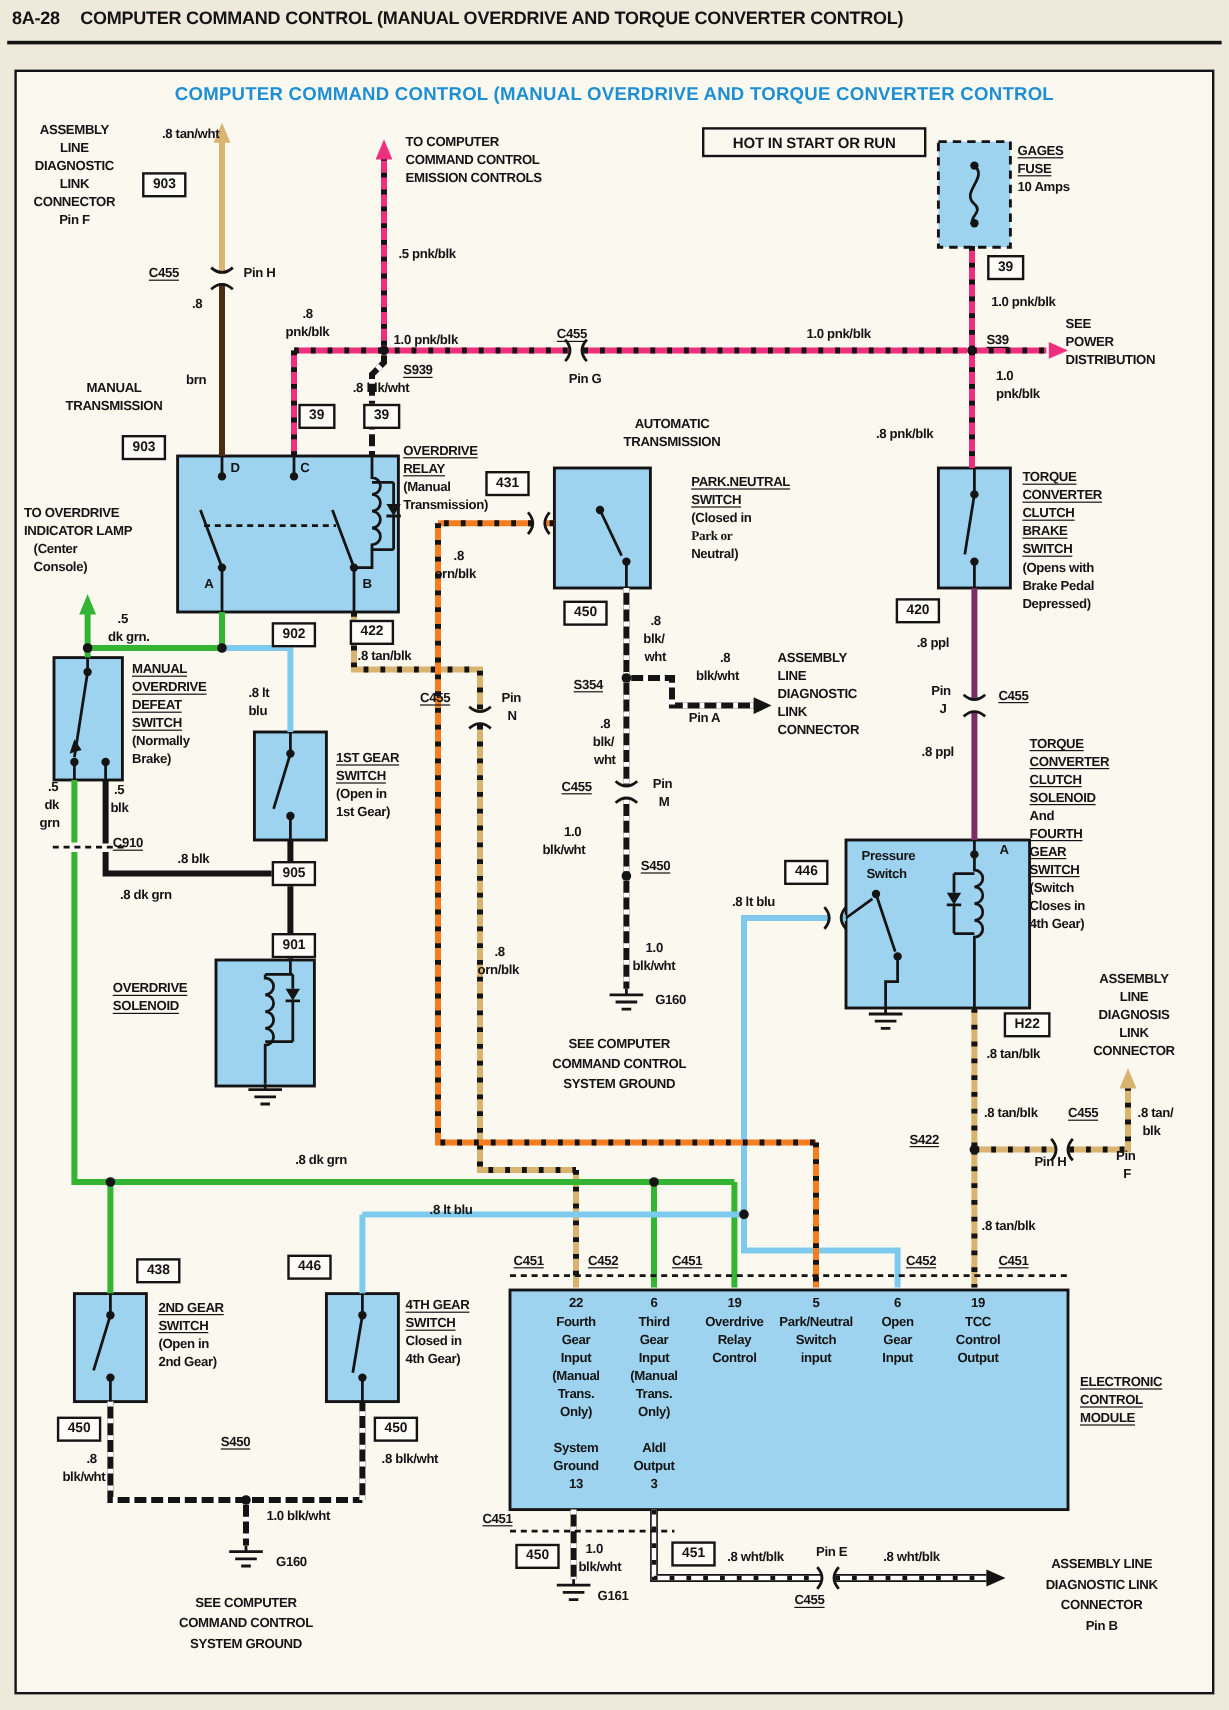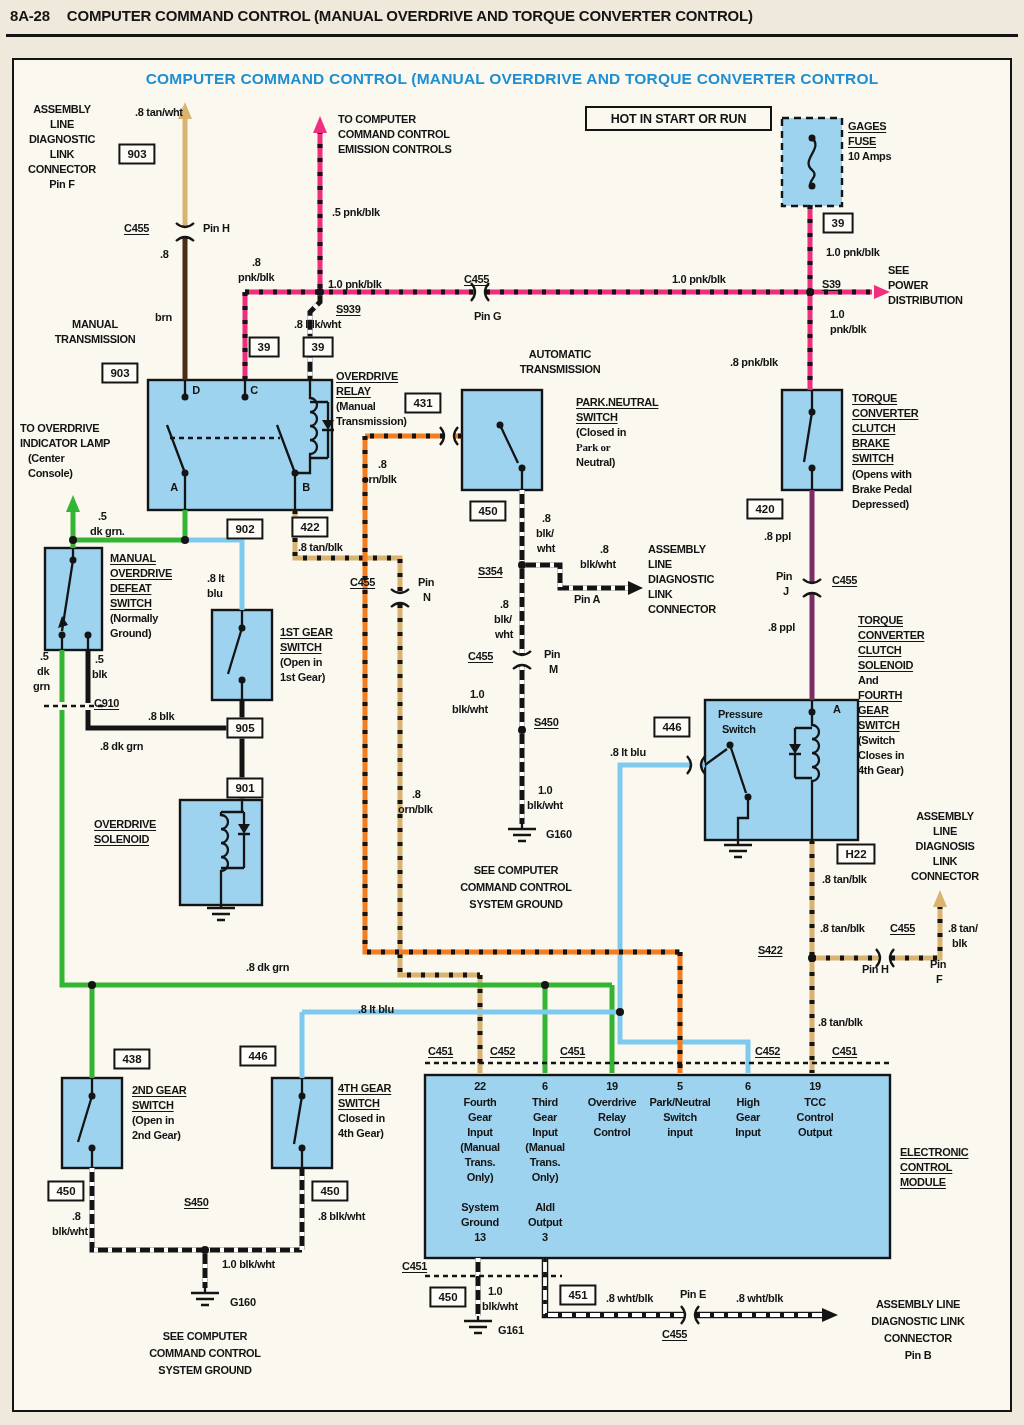--- a/index.html
+++ b/index.html
@@ -251,21 +251,21 @@
     <div class="lbl" style="left: 90px; top: 525px;">dk grn.</div>
     <div class="lbl" style="left: 298px; top: 541px;">.8 tan/blk</div>
     <div class="lbl u" style="left: 350px; top: 576px;">C455</div>
     <div class="lbl" style="left: 418px; top: 576px;">Pin</div>
     <div class="lbl" style="left: 423px; top: 591px;">N</div>
     <div class="lbl u" style="left: 110px; top: 552px;">MANUAL</div>
     <div class="lbl u" style="left: 110px; top: 567px;">OVERDRIVE</div>
     <div class="lbl u" style="left: 110px; top: 582px;">DEFEAT</div>
     <div class="lbl u" style="left: 110px; top: 597px;">SWITCH</div>
     <div class="lbl" style="left: 110px; top: 612px;">(Normally</div>
-    <div class="lbl" style="left: 110px; top: 627px;">Ground)</div>
+    <div class="lbl" style="left: 110px; top: 627px;">Brake)</div>
     <div class="lbl" style="left: 207px; top: 572px;">.8 lt</div>
     <div class="lbl" style="left: 207px; top: 587px;">blu</div>
     <div class="lbl u" style="left: 280px; top: 626px;">1ST GEAR</div>
     <div class="lbl u" style="left: 280px; top: 641px;">SWITCH</div>
     <div class="lbl" style="left: 280px; top: 656px;">(Open in</div>
     <div class="lbl" style="left: 280px; top: 671px;">1st Gear)</div>
     <div class="lbl" style="left: 378px; top: 458px;">.8</div>
     <div class="lbl" style="left: 362px; top: 473px;">orn/blk</div>
     <div class="lbl" style="left: 40px; top: 650px;">.5</div>
     <div class="lbl" style="left: 37px; top: 665px;">dk</div>
@@ -387,21 +387,21 @@
     <div class="lbl ctr" style="left: 545px; top: 1231px;">3</div>
     <div class="lbl ctr" style="left: 612px; top: 1080px;">19</div>
     <div class="lbl ctr" style="left: 612px; top: 1096px;">Overdrive</div>
     <div class="lbl ctr" style="left: 612px; top: 1111px;">Relay</div>
     <div class="lbl ctr" style="left: 612px; top: 1126px;">Control</div>
     <div class="lbl ctr" style="left: 680px; top: 1080px;">5</div>
     <div class="lbl ctr" style="left: 680px; top: 1096px;">Park/Neutral</div>
     <div class="lbl ctr" style="left: 680px; top: 1111px;">Switch</div>
     <div class="lbl ctr" style="left: 680px; top: 1126px;">input</div>
     <div class="lbl ctr" style="left: 748px; top: 1080px;">6</div>
-    <div class="lbl ctr" style="left: 748px; top: 1096px;">High</div>
+    <div class="lbl ctr" style="left: 748px; top: 1096px;">Open</div>
     <div class="lbl ctr" style="left: 748px; top: 1111px;">Gear</div>
     <div class="lbl ctr" style="left: 748px; top: 1126px;">Input</div>
     <div class="lbl ctr" style="left: 815px; top: 1080px;">19</div>
     <div class="lbl ctr" style="left: 815px; top: 1096px;">TCC</div>
     <div class="lbl ctr" style="left: 815px; top: 1111px;">Control</div>
     <div class="lbl ctr" style="left: 815px; top: 1126px;">Output</div>
     <div class="lbl u" style="left: 900px; top: 1146px;">ELECTRONIC</div>
     <div class="lbl u" style="left: 900px; top: 1161px;">CONTROL</div>
     <div class="lbl u" style="left: 900px; top: 1176px;">MODULE</div>
     <div class="lbl u" style="left: 402px; top: 1260px;">C451</div>

